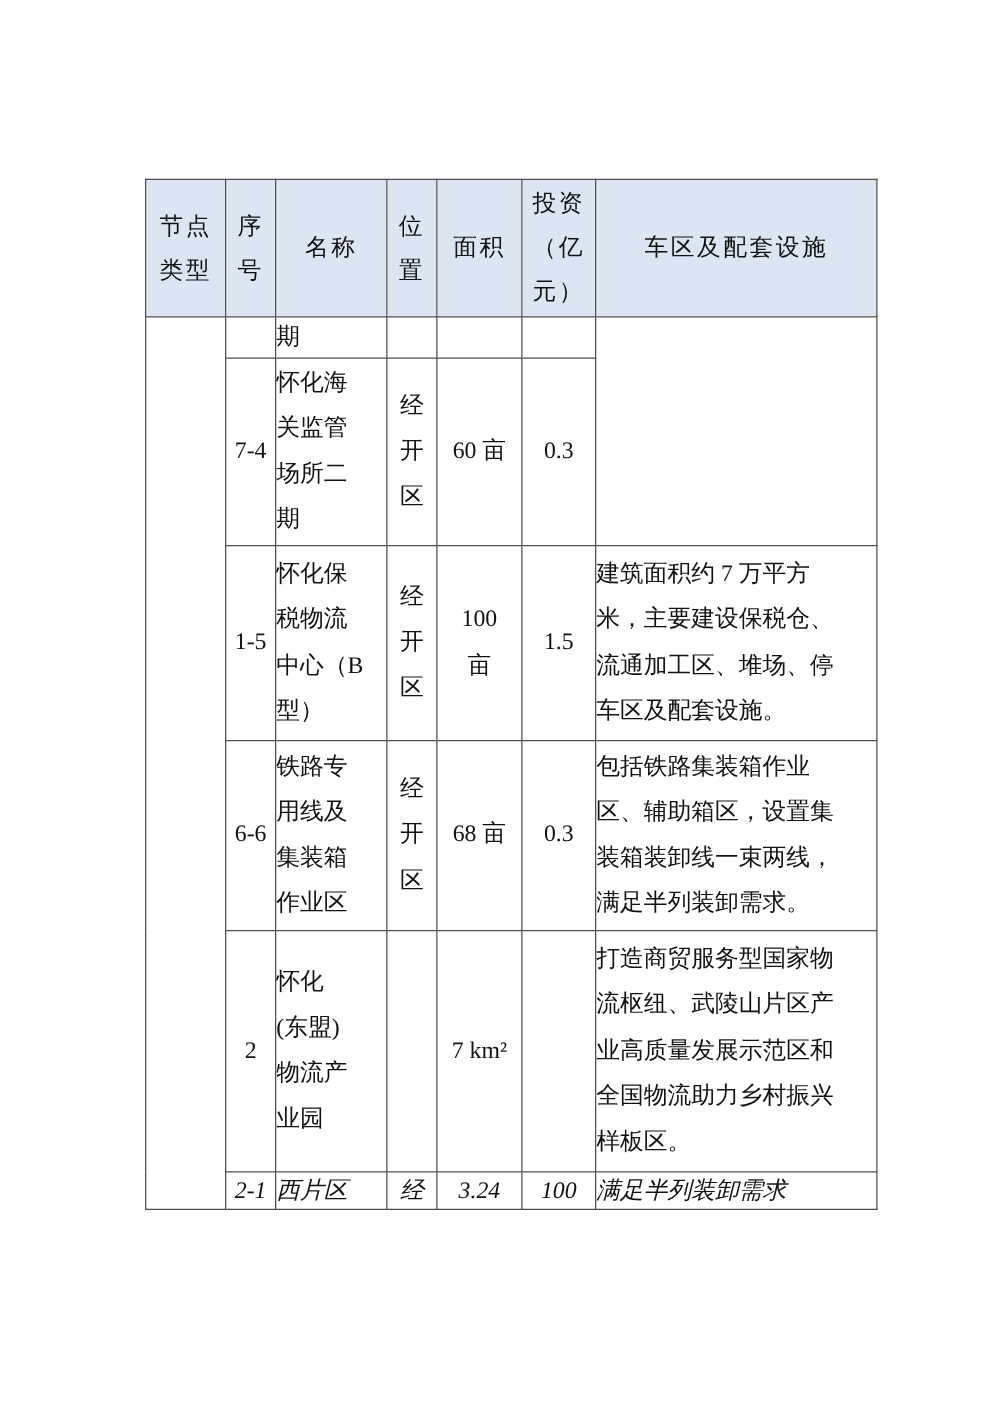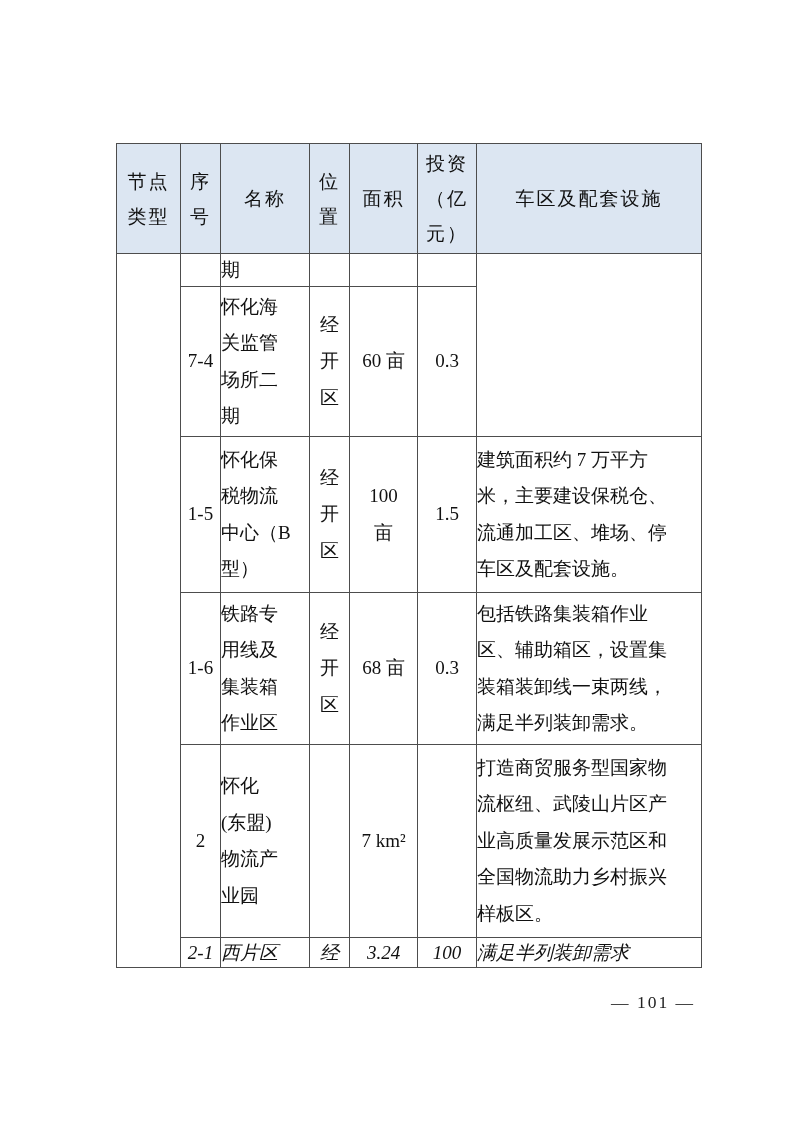--- a/index.html
+++ b/index.html
@@ -152,21 +152,21 @@
 区</td>
         <td class="c-area">100
 亩</td>
         <td class="c-inv">1.5</td>
         <td class="c-func">建筑面积约 7 万平方
 米，主要建设保税仓、
 流通加工区、堆场、停
 车区及配套设施。</td>
       </tr>
       <tr class="r3">
-        <td class="c-seq">1-6</td>
+        <td class="c-seq">6-6</td>
         <td class="c-name">铁路专
 用线及
 集装箱
 作业区</td>
         <td class="c-loc">经
 开
 区</td>
         <td class="c-area">68 亩</td>
         <td class="c-inv">0.3</td>
         <td class="c-func">包括铁路集装箱作业
@@ -193,15 +193,14 @@
         <td class="c-seq">2-1</td>
         <td class="c-name">西片区</td>
         <td class="c-loc">经</td>
         <td class="c-area">3.24</td>
         <td class="c-inv">100</td>
         <td class="c-func">满足半列装卸需求</td>
       </tr>
     </tbody>
   </table>
 
-  <div class="page-footer">— 101 —</div>
 
 </div>
 
 </body></html>

